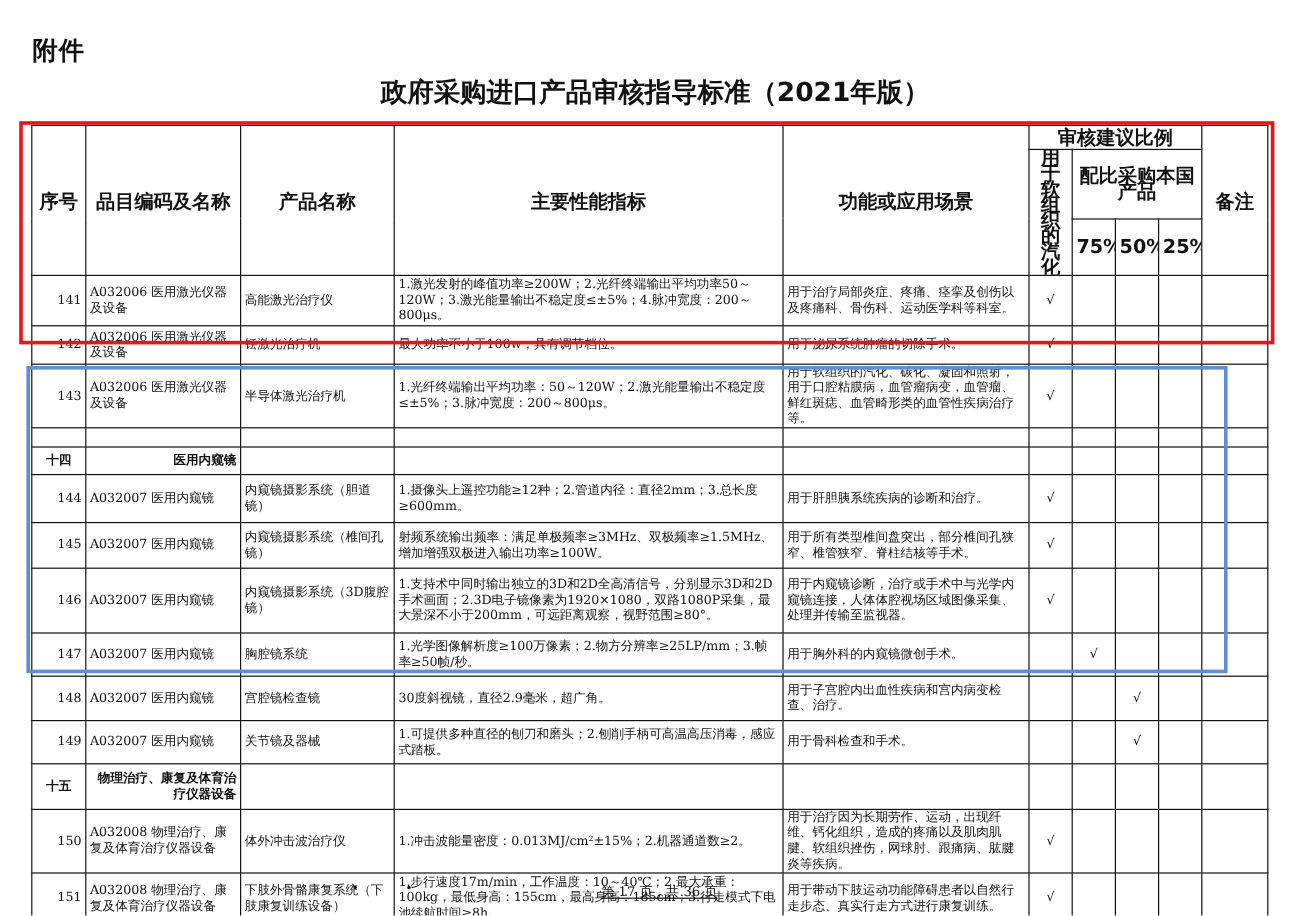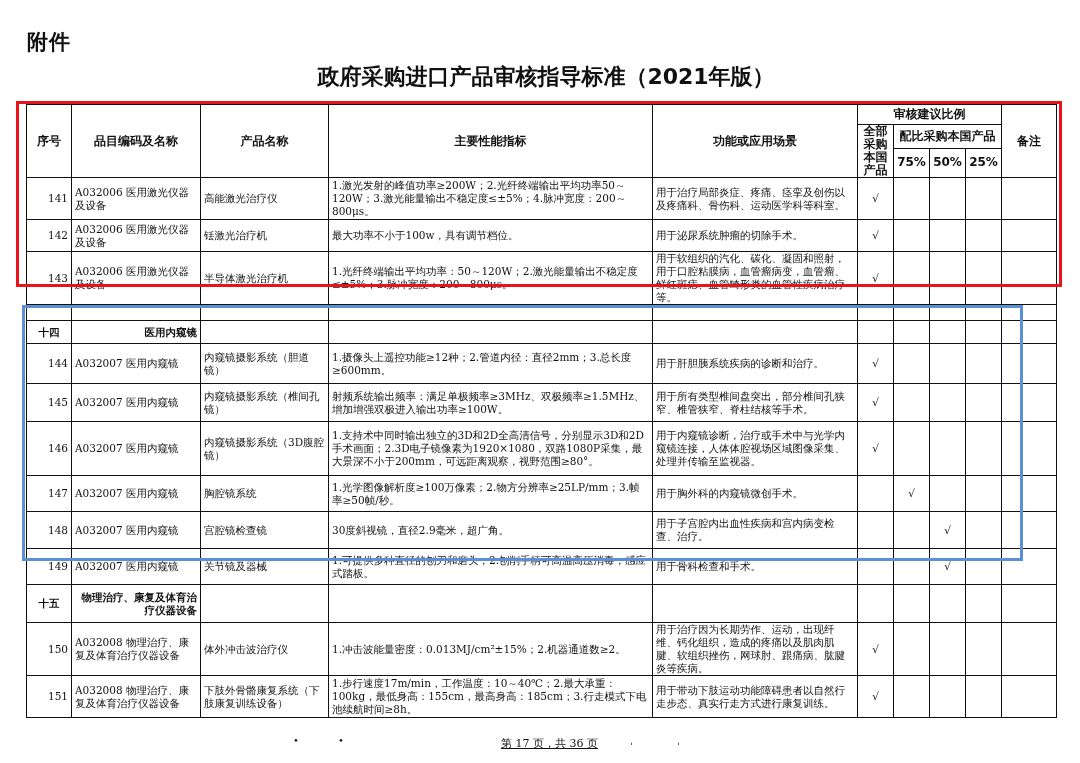--- a/index.html
+++ b/index.html
@@ -17,21 +17,21 @@
     padding-left:12px; box-sizing:border-box;
   }
   table.std {
     position:absolute; left:26px; top:104px; border-collapse:collapse; table-layout:fixed;
     width:1030px;
   }
   table.std td, table.std th {
     border:1.3px solid #111; padding:0 3px; font-size:10.5px; line-height:13px;
     vertical-align:middle; overflow:hidden;
   }
-  table.std th { font-weight:bold; text-align:center; font-family:"DejaVu Sans","Liberation Sans",sans-serif; font-size:12px; }
+  table.std th { font-weight:bold; text-align:center; font-family:"DejaVu Sans","Liberation Sans",sans-serif; font-size:16px; }
   th.small { font-size:9px; line-height:11px; padding:0 1px; }
   td.num { text-align:right; font-size:11.5px; }
   td.spec { font-size:9px; line-height:11px; }
   td.use { font-size:9px; line-height:11px; }
   td.code { font-size:10.5px; line-height:14px; }
   td.prod { font-size:11px; line-height:14px; }
   td.chk { text-align:center; font-size:11px; padding:0; }
   td.sec-num { text-align:center; font-weight:bold; font-size:13px; font-family:"DejaVu Sans","Liberation Sans",sans-serif; }
   td.sec-name { font-weight:bold; font-size:11px; font-family:"DejaVu Sans","Liberation Sans",sans-serif; line-height:14px;text-align:right; }
   .red-box {
@@ -71,21 +71,21 @@
     <tr style="height:20px">
       <th rowspan="3">序号</th>
       <th rowspan="3">品目编码及名称</th>
       <th rowspan="3">产品名称</th>
       <th rowspan="3">主要性能指标</th>
       <th rowspan="3">功能或应用场景</th>
       <th colspan="4">审核建议比例</th>
       <th rowspan="3">备注</th>
     </tr>
     <tr style="height:18px">
-      <th rowspan="2" class="small">全部采购本国产品</th>
+      <th rowspan="2" class="small">用于软组织的汽化</th>
       <th colspan="3" class="small">配比采购本国产品</th>
     </tr>
     <tr style="height:22px">
       <th class="small">75%</th>
       <th class="small">50%</th>
       <th class="small">25%</th>
     </tr>
   </thead>
   <tbody>
 

